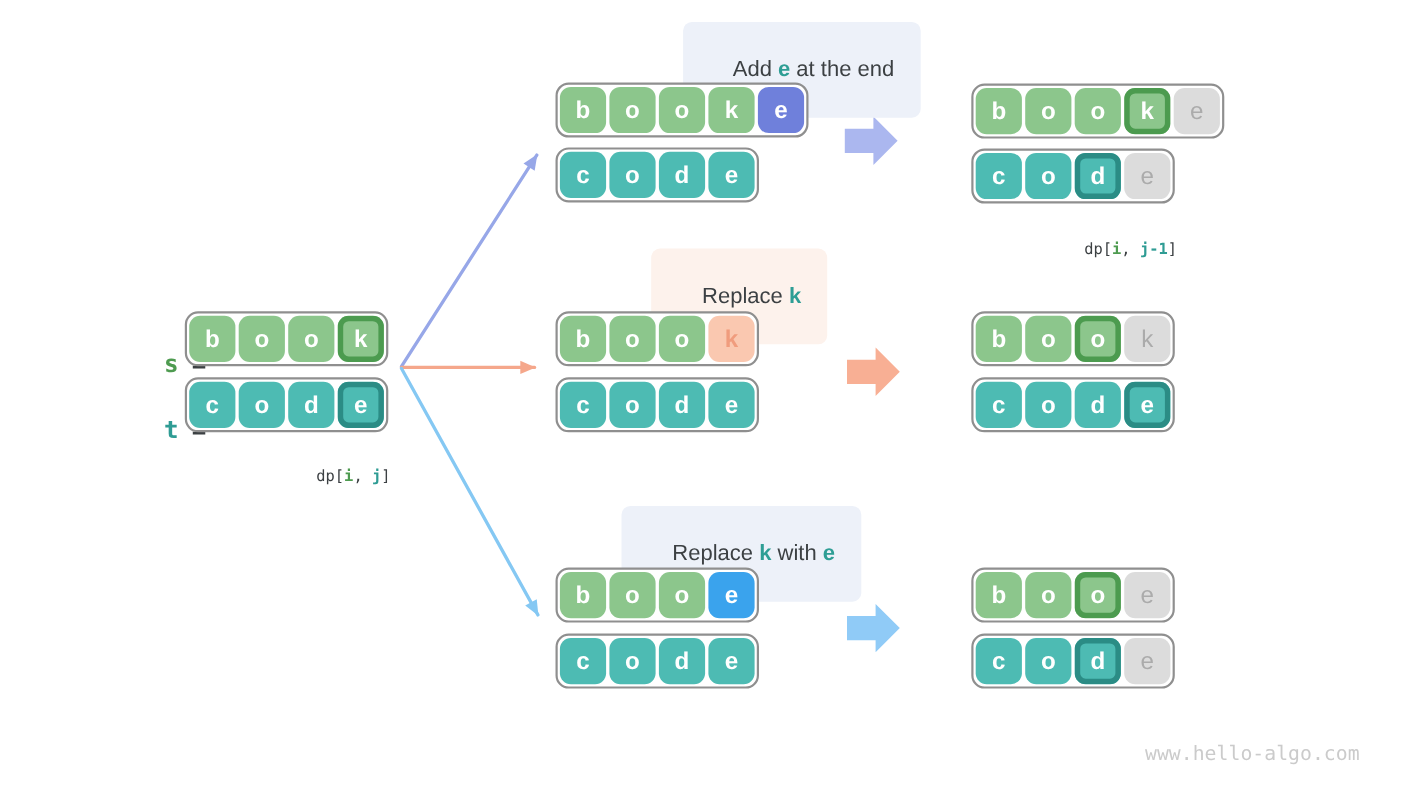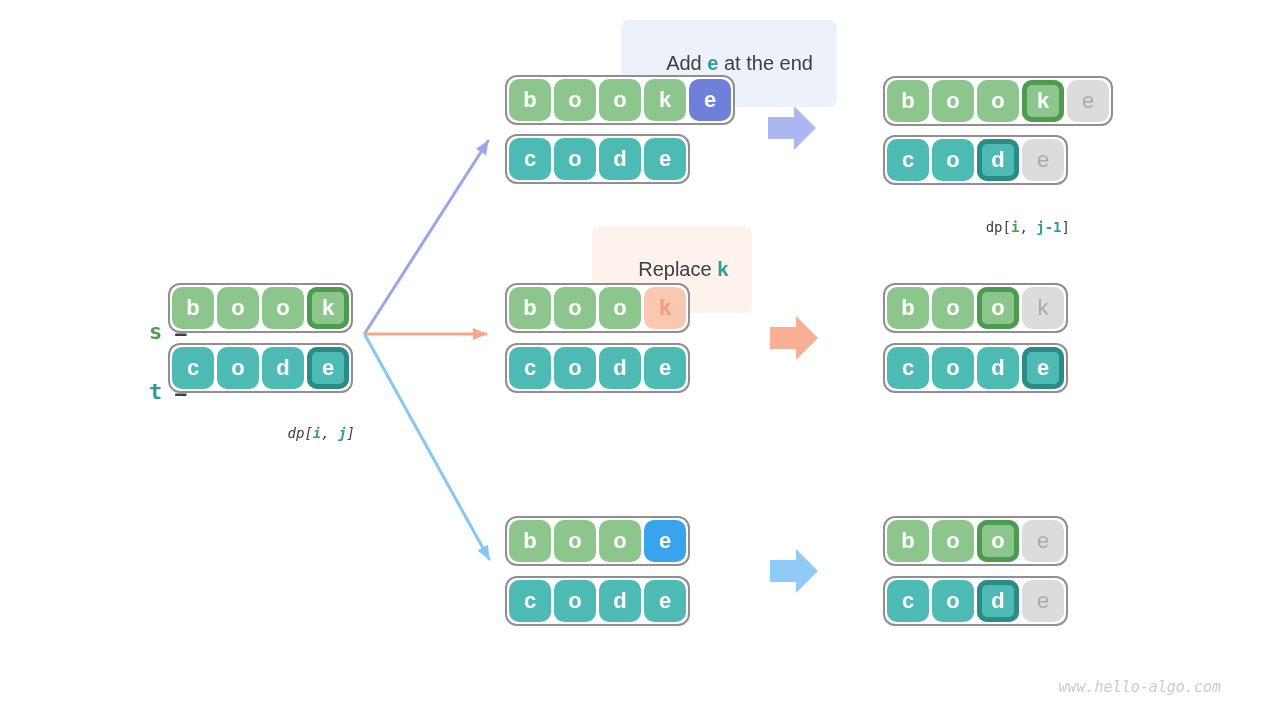--- a/index.html
+++ b/index.html
@@ -51,24 +51,23 @@
   
   .tag {
     position:absolute; z-index:2; border-radius:8px; padding:9px 24px;
     font-size:20px; color:var(--dark_text); white-space:pre;
   }
   .tag.blue  { background:var(--tag_blue); }
   .tag.peach { background:var(--tag_peach); }
   .tag .accent { color:var(--accent_teal); font-weight:bold; }
 
   .watermark {
-    position:absolute; right:59px; bottom:24px; z-index:2;
-    font-family:"DejaVu Sans Mono", monospace; font-size:15px;
+    position:absolute; right:44px; bottom:24px; z-index:2;
+    font-family:"DejaVu Sans Mono", monospace; font-size:18px;
     color:var(--watermark_grey);
-    font-style:italic;
   }
 </style>
 </head>
 <body>
 
 <div id="canvas">
 
   <svg class="arrows" width="1280" height="720">
     <defs>
       <marker id="m-add" markerUnits="userSpaceOnUse" markerWidth="18" markerHeight="14" refX="14" refY="7" orient="auto">
@@ -101,21 +100,21 @@
       <span class="cell green">o</span>
       <span class="cell green">o</span>
       <span class="cell green-hl">k</span>
     </div>
   <div class="row" style="left:168px; top:343px;">
       <span class="cell teal">c</span>
       <span class="cell teal">o</span>
       <span class="cell teal">d</span>
       <span class="cell teal-hl">e</span>
     </div>
-  <div class="dp" style="left:170px; top:409px;font-style:italic;">
+  <div class="dp" style="left:170px; top:409px;">
     <span>dp[</span><span class="gi">i</span><span>, </span><span class="gj">j</span><span>]</span>
   </div>
 
   <div class="tag blue" style="left:605px; top:20px;margin-left:16px;">
     <span>Add </span><span class="accent">e</span><span> at the end</span><span class="accent"></span>
   </div>
   <div class="row" style="left:505px; top:75px;">
       <span class="cell green">b</span>
       <span class="cell green">o</span>
       <span class="cell green">o</span>
@@ -166,20 +165,23 @@
       <span class="cell green-hl">o</span>
       <span class="cell grey">k</span>
     </div>
   <div class="row" style="left:883px; top:343px;">
       <span class="cell teal">c</span>
       <span class="cell teal">o</span>
       <span class="cell teal">d</span>
       <span class="cell teal-hl">e</span>
     </div>
 
+  <div class="tag blue" style="left:565px; top:460px;">
+    <span>Replace </span><span class="accent">k</span><span> with </span><span class="accent">e</span>
+  </div>
   <div class="row" style="left:505px; top:516px;">
       <span class="cell green">b</span>
       <span class="cell green">o</span>
       <span class="cell green">o</span>
       <span class="cell blue">e</span>
     </div>
   <div class="row" style="left:505px; top:576px;">
       <span class="cell teal">c</span>
       <span class="cell teal">o</span>
       <span class="cell teal">d</span>

